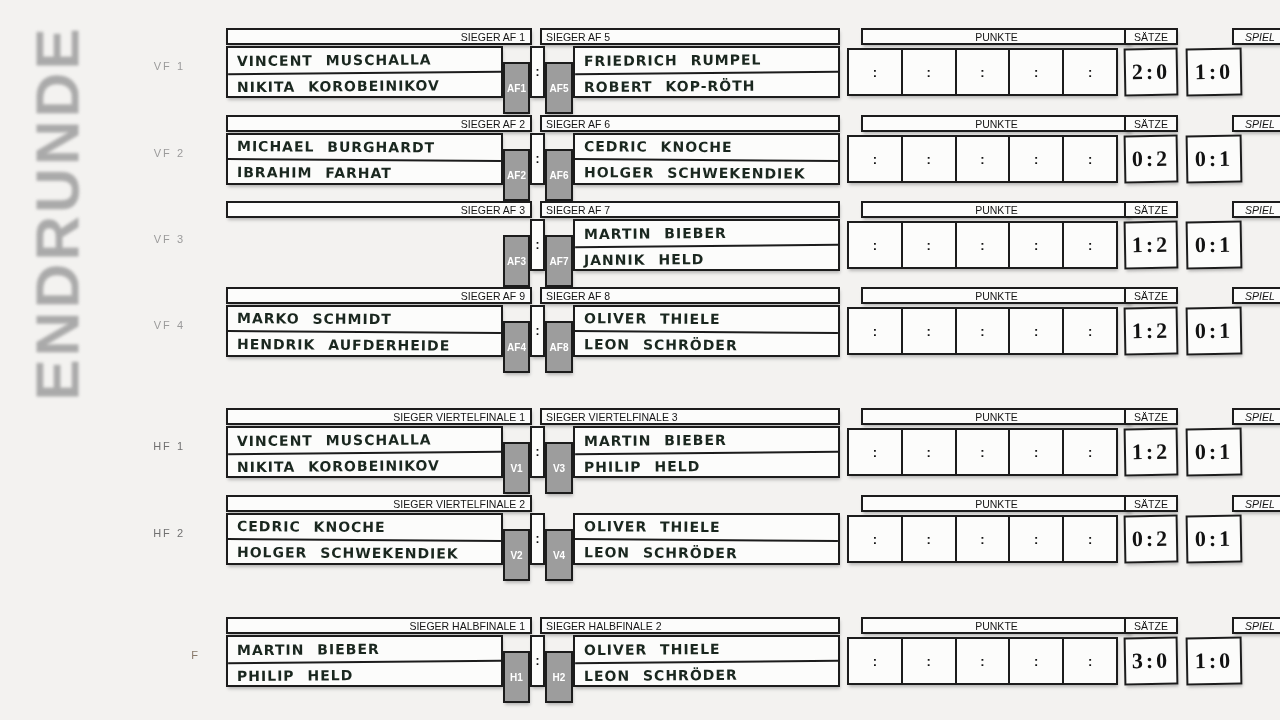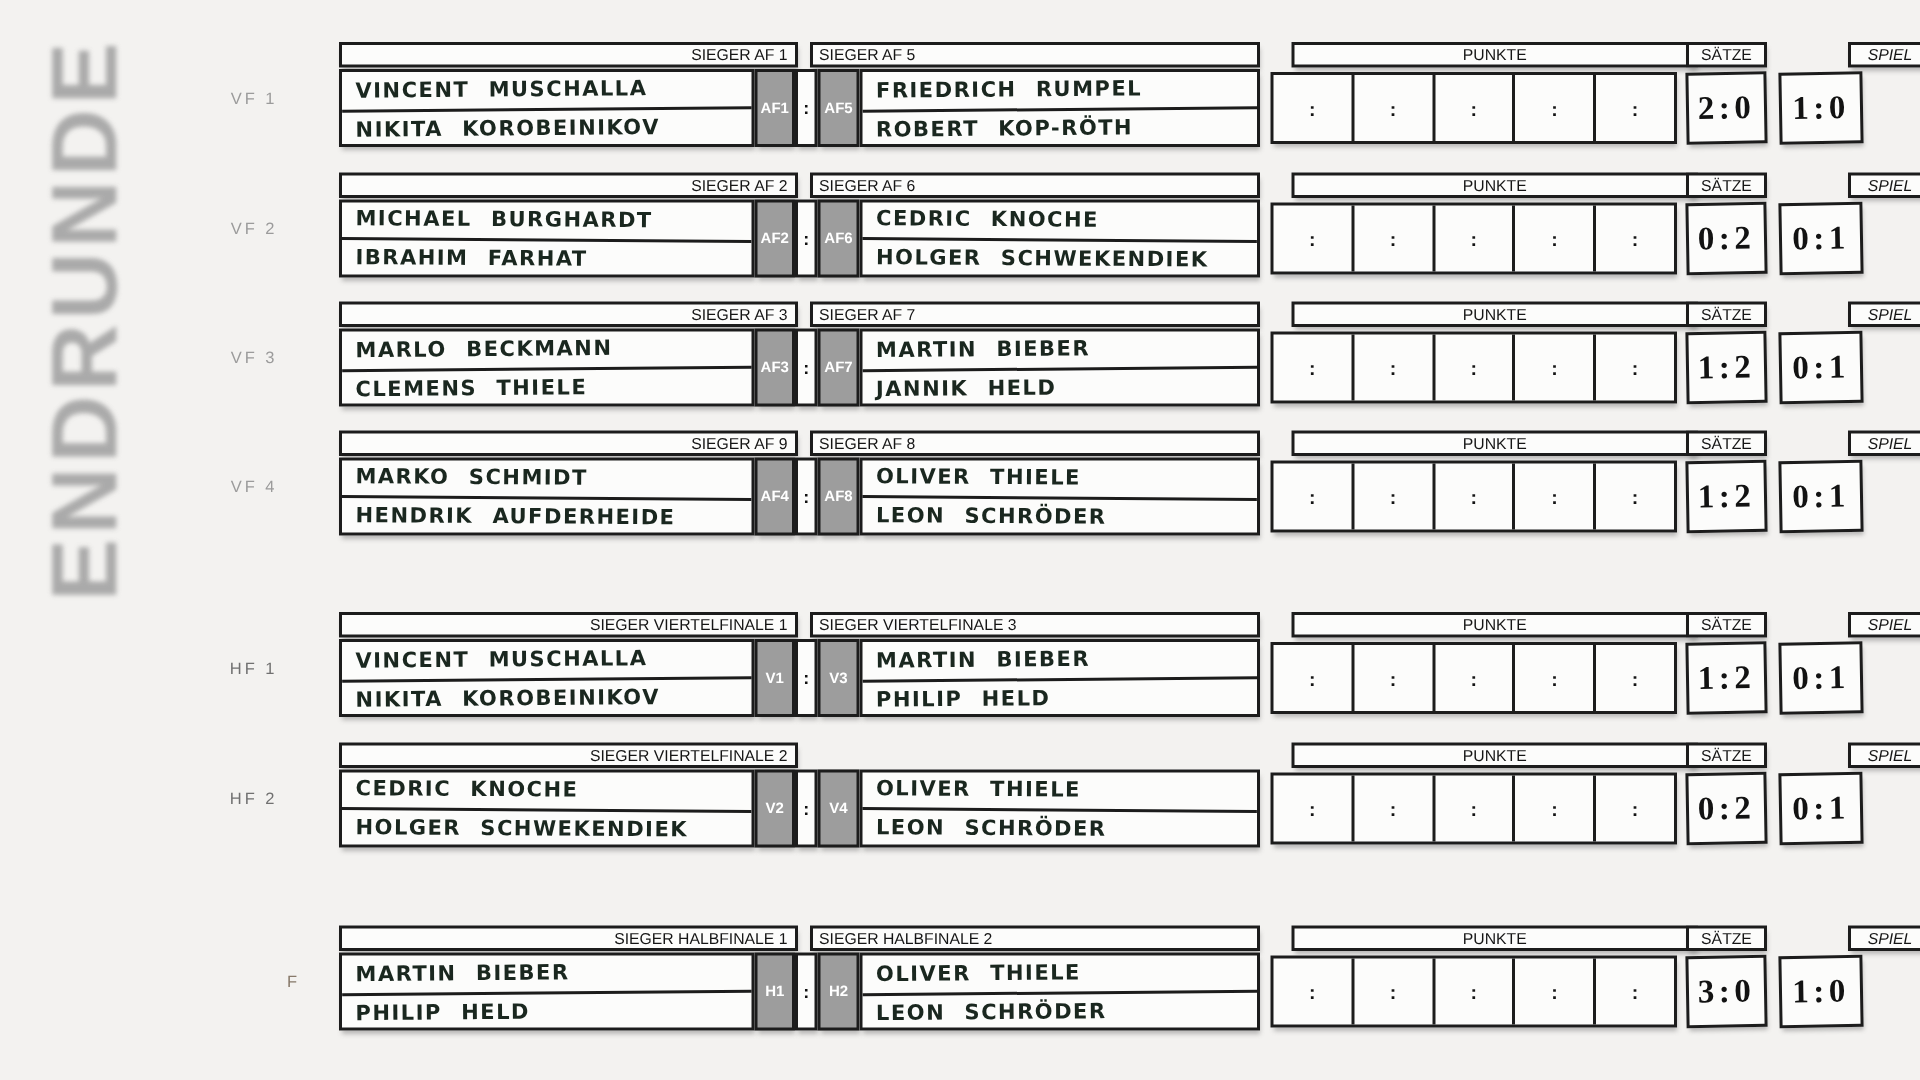--- a/index.html
+++ b/index.html
@@ -28,21 +28,21 @@
   .right-names{left:573px;top:18px;width:267px;height:52px;}
   .name{
     height:24px;display:flex;align-items:center;padding-left:9px;
     font-family:"DejaVu Sans",sans-serif;font-weight:600;font-size:14px;
     color:var(--ink,#1a271f);letter-spacing:1px;word-spacing:7px;
     white-space:nowrap;transform:rotate(-0.5deg);box-sizing:border-box;
   }
   .name.n1{height:26px;border-bottom:2px solid var(--border,#1c1c1c);}
   .match:nth-child(even) .name{transform:rotate(0.4deg);}
   .badge{
-    top:18px;width:27px;height:52px;
+    top:34px;width:27px;height:52px;
     background:var(--badge-bg,#9d9d9d);color:var(--badge-text,#fff);
     font-size:10px;font-weight:bold;
     display:flex;align-items:center;justify-content:center;
   }
   .badge-l{left:503px;}
   .badge-r{left:545px;width:28px;}
   .colon-cell{
     left:530px;top:18px;width:15px;height:52px;
     display:flex;align-items:center;justify-content:center;
     font-weight:bold;font-size:12px;color:#111;
@@ -149,24 +149,20 @@
     <div class="box hdr spiel-hdr">SPIEL</div>
     <div class="box score spiel-score">0:1</div>
   </div>
 
   <div class="match vf" style="top: 201px;">
     <div class="row-label">VF 3</div>
 
     <div class="box hdr hdr-left">SIEGER AF 3</div>
     <div class="box hdr hdr-right">SIEGER AF 7</div>
 
-    <div class="box left-names">
-      <div class="name n1">MARLO BECKMANN</div>
-      <div class="name n2">CLEMENS THIELE</div>
-    </div>
 
     <div class="box badge badge-l">AF3</div>
     <div class="box colon-cell">:</div>
     <div class="box badge badge-r">AF7</div>
 
     <div class="box right-names">
       <div class="name n1">MARTIN BIEBER</div>
       <div class="name n2">JANNIK HELD</div>
     </div>
 

